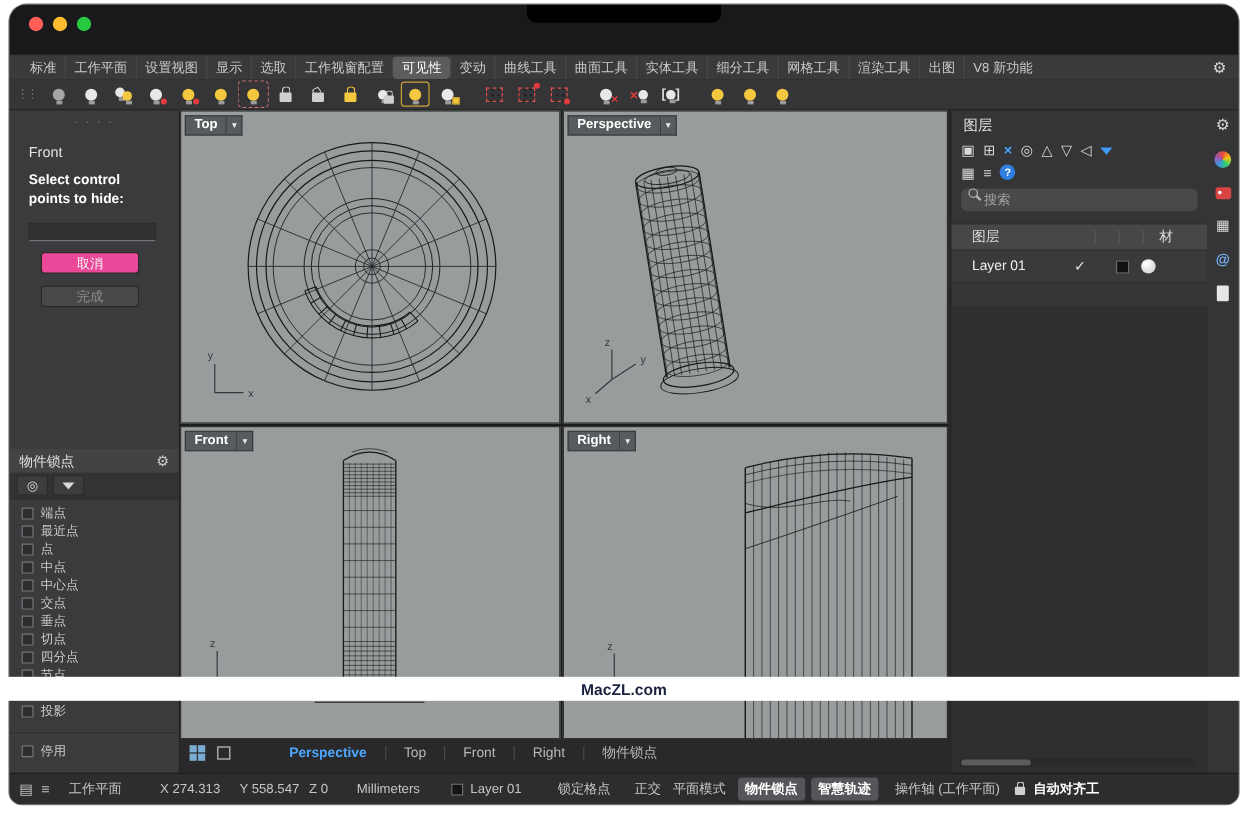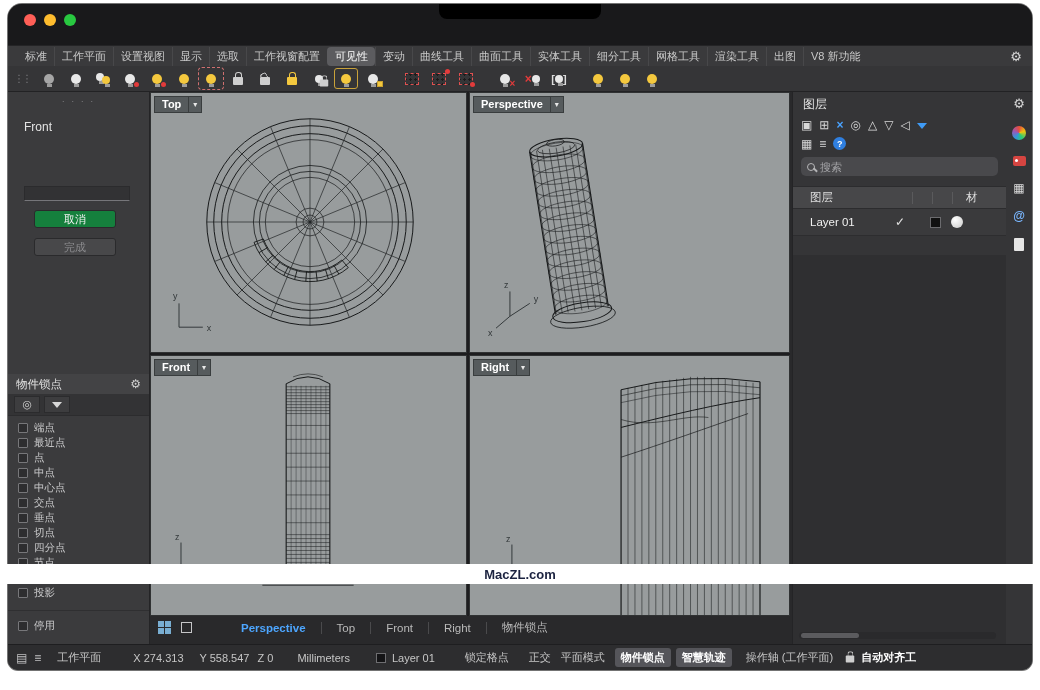--- a/index.html
+++ b/index.html
@@ -55,21 +55,21 @@
   
   .content{position:absolute;top:88px;left:0;right:0;bottom:26px}
 
   
   .leftpanel{position:absolute;left:0;top:0;bottom:0;width:142px;background:#3b3b3d;border-right:1px solid #242426}
   .lp-dots{position:absolute;top:4px;left:0;right:0;text-align:center;color:#808083;font-size:9px;letter-spacing:2px}
   .hp-title{position:absolute;top:28px;left:16px;color:#e3e3e3;font-size:12px}
   .hp-prompt{position:absolute;top:50px;left:16px;width:112px;color:#fff;font-size:11.5px;font-weight:bold;line-height:1.4}
   .hp-input{position:absolute;top:94px;left:16px;width:106px;height:15px;background:#323234;border:1px solid #2b2b2d;border-bottom-color:#76767a;color:#ddd;font-size:11px}
   .btn{position:absolute;left:26px;width:82px;height:18px;font-size:11px;display:flex;align-items:center;justify-content:center;border-radius:3px;border:1px solid #2a2a2c}
-  .btn.cancel{top:118px;background:#15803d;color:#f2f2f2}
+  .btn.cancel{top:118px;background:#ec4899;color:#f2f2f2}
   .btn.done{top:146px;background:#48484a;color:#8d8d90}
   .osnap{position:absolute;top:282px;left:0;right:0}
   .os-header{height:20px;background:#434345;display:flex;align-items:center;padding:0 8px;color:#e0e0e0;font-size:11.5px}
   .os-header .gear{margin-left:auto;font-size:12px;color:#cfcfcf}
   .os-tools{height:22px;background:#333335;display:flex;align-items:center;gap:4px;padding:0 6px;border-bottom:1px solid #2c2c2e}
   .os-tool{width:26px;height:17px;background:#3d3d3f;border:1px solid #2b2b2d;display:flex;align-items:center;justify-content:center;color:#d8d8d8;font-size:11px}
   .os-list{padding-top:4px}
   .os-row{display:flex;align-items:center;gap:6px;height:15px;padding-left:10px;color:#cccccd;font-size:10.5px}
   .cb{width:10px;height:10px;background:#2d2d2f;border:1px solid #77777a;border-radius:1px;flex:0 0 auto}
   .os-div{position:absolute;left:0;right:0;top:518px;border-top:1px solid #2f2f31}
@@ -95,21 +95,21 @@
   .rightpanel{position:absolute;right:0;top:0;bottom:0;width:240px;background:#353537;border-left:1px solid #242426}
   .rp-main{position:absolute;left:0;top:0;bottom:0;right:26px}
   .rp-header{height:24px;display:flex;align-items:center;padding:0 10px;color:#e2e2e2;font-size:12px}
   .rp-tools{display:flex;align-items:center;gap:7px;padding:3px 8px}
   .rp-tools .ic{font-size:12px;color:#d8d8d8;line-height:1}
   .rp-tools .ic.blue{color:#4aa3ff;font-weight:bold}
   .funnel{display:inline-block;width:0;height:0;border-left:5px solid transparent;border-right:5px solid transparent;border-top:6px solid #d8d8d8;position:relative}
   .funnel::after{content:"";position:absolute;left:-1px;top:-1px;width:2px;height:5px;background:inherit}
   .funnel.blue{border-top-color:#3f9bf5}
   .help{width:13px;height:13px;border-radius:50%;background:#2f7fe0;color:#fff;font-size:9px;font-weight:bold;display:flex;align-items:center;justify-content:center}
-  .rp-search{margin:4px 8px;height:19px;background:#49494c;border-radius:5px;display:flex;align-items:center;padding:0 6px;gap:5px}
+  .rp-search{margin:4px 8px;height:19px;background:#49494c;border-radius:5px;display:flex;padding:0 6px;gap:5px}
   .mag{width:8px;height:8px;border:1.5px solid #b5b5b7;border-radius:50%;position:relative;flex:0 0 auto}
   .mag::after{content:"";position:absolute;width:5px;height:1.5px;background:#b5b5b7;transform:rotate(45deg);right:-4px;bottom:-1px}
   .rp-search input{background:transparent;border:none;outline:none;color:#ddd;font-size:11px;width:100%}
   .rp-search input::placeholder{color:#a5a5a8}
   .rp-thead{margin-top:10px;height:23px;background:#474749;border-top:1px solid #2c2c2e;border-bottom:1px solid #2c2c2e;display:flex;align-items:center;color:#ddd;font-size:11.5px}
   .th-name{padding-left:17px;width:100px}
   .th-sep{width:1px;height:12px;background:#5a5a5c;margin-left:19px}
   .th-mat{margin-left:13px}
   .rp-row{height:27px;background:#3a3a3c;border-bottom:1px solid #2d2d2f;display:flex;align-items:center;color:#f0f0f0;font-size:11.5px}
   .row-name{padding-left:17px;width:100px}
@@ -261,20 +261,21 @@
       <button class="tbtn">
           <i class="bulb yellow"></i>
         </button>
     </div>
 
     <div class="content">
 
       <div class="leftpanel">
         <div class="lp-dots">· · · ·</div>
         <div class="hp-title">Front</div>
+        <div class="hp-prompt">Select control points to hide:</div>
         <input class="hp-input" style="">
         <div class="btn cancel">取消</div>
         <div class="btn done">完成</div>
 
         <div class="osnap">
           <div class="os-header">
             <span>物件锁点</span>
             <span class="gear">⚙</span>
           </div>
           <div class="os-tools">

